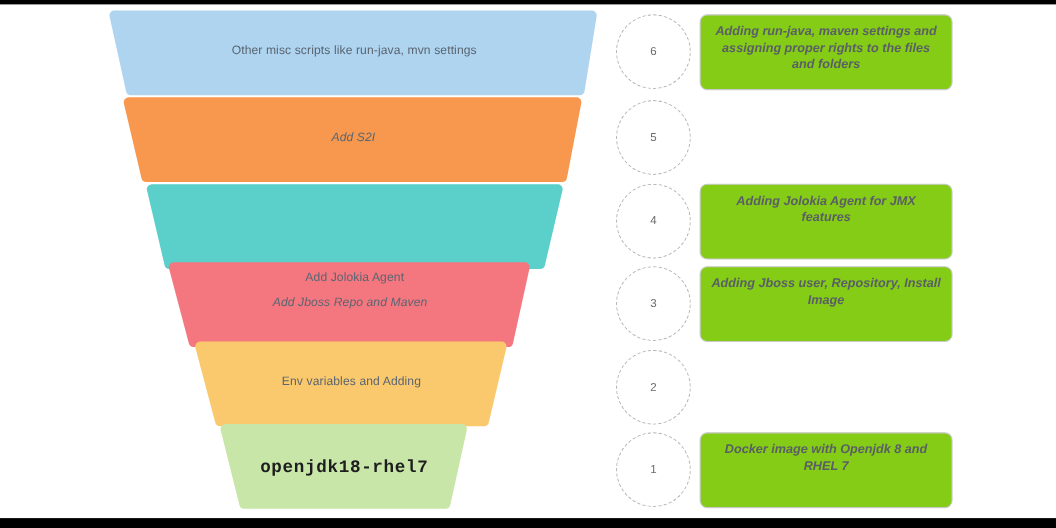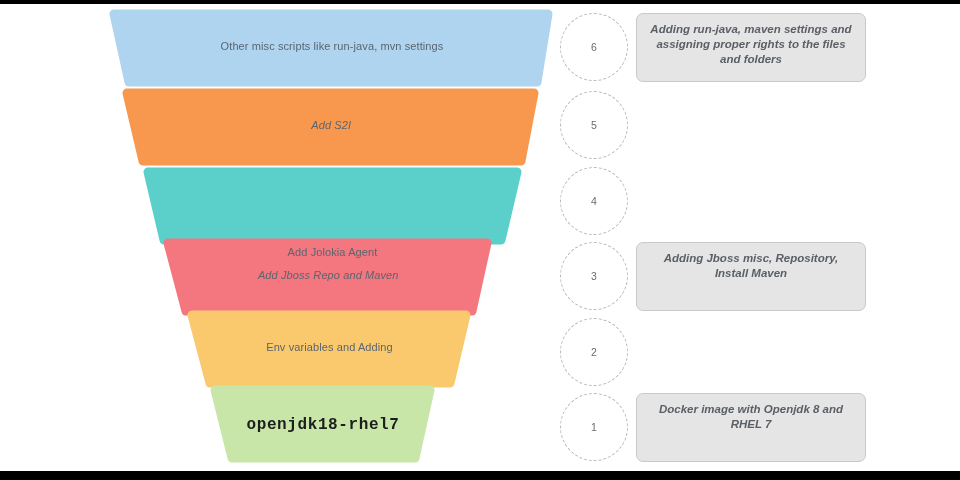--- a/index.html
+++ b/index.html
@@ -25,21 +25,21 @@
     left: 0;
     width: 960px;
     background: #000000;
   }
   #edge-top { top: 0; height: 4px; }
   #edge-bottom { bottom: 0; height: 9px; }
 
   
   #funnel {
     position: absolute;
-    left: 10px;
+    left: 0;
     top: 0;
     width: 560px;
     height: 376px;
   }
   #funnel svg { display: block; }
   .funnel-label {
     position: absolute;
     text-align: center;
     color: #5a6570;
     font-size: 11px;
@@ -89,21 +89,21 @@
   }
   .step-box {
     position: absolute;
     left: 80px;
     top: 1px;
     width: 230px;
     height: 69px;
     border: 1.1px solid #c9c9c9;
     border-radius: 7px;
     box-sizing: border-box;
-    background: #e5e5e5;
+    background: #84cc16;
     padding: 8px 9px 0 9px;
   }
   .step-text {
     display: block;
     text-align: center;
     color: #5a5f66;
     font-size: 11.5px;
     font-weight: 700;
     font-style: italic;
     line-height: 15px;
@@ -148,27 +148,30 @@
       </div>
       <div class="step-row" style="top: 90px;">
         <div class="step-circle">
           <span class="step-num">5</span>
         </div>
       </div>
       <div class="step-row" style="top: 166px;">
         <div class="step-circle">
           <span class="step-num">4</span>
         </div>
+        <div class="step-box">
+          <span class="step-text">Adding Jolokia Agent for JMX features</span>
+        </div>
       </div>
       <div class="step-row" style="top: 241px;">
         <div class="step-circle">
           <span class="step-num">3</span>
         </div>
         <div class="step-box">
-          <span class="step-text">Adding Jboss misc, Repository, Install Maven</span>
+          <span class="step-text">Adding Jboss user, Repository, Install Image</span>
         </div>
       </div>
       <div class="step-row" style="top: 317px;">
         <div class="step-circle">
           <span class="step-num">2</span>
         </div>
       </div>
       <div class="step-row" style="top: 392px;">
         <div class="step-circle">
           <span class="step-num">1</span>

